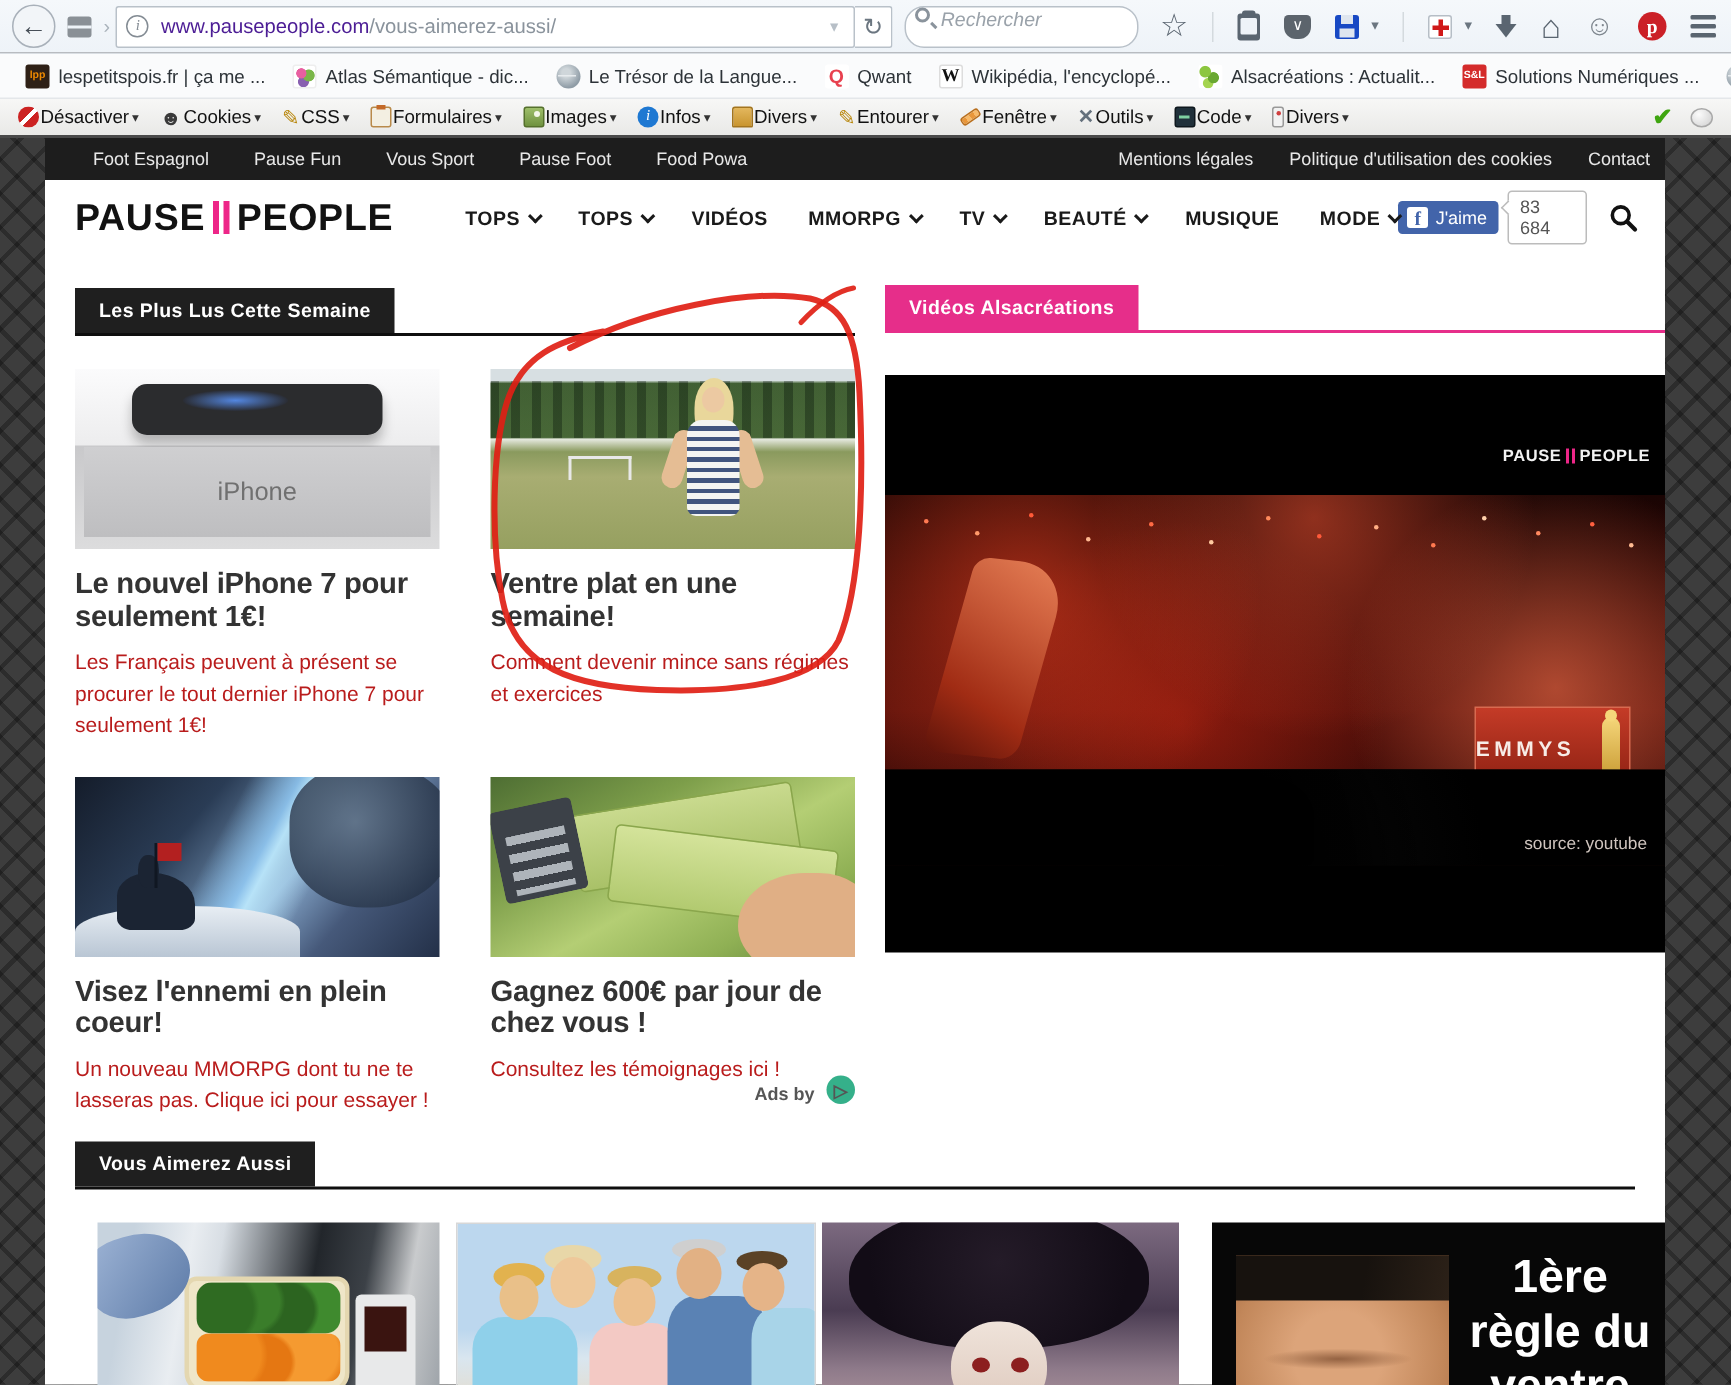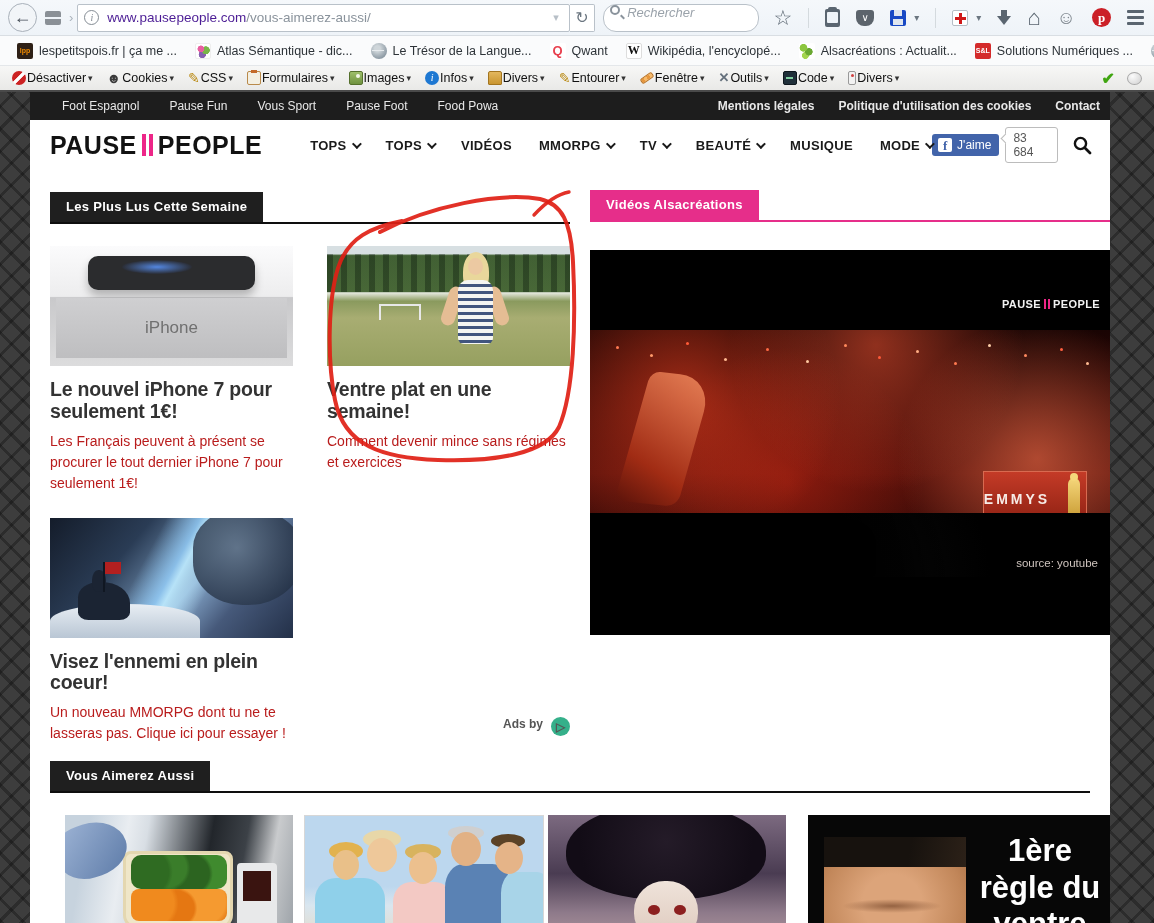--- a/index.html
+++ b/index.html
@@ -94,21 +94,21 @@
   
   #site-bg { position:absolute; top:92px; left:0; width:1154px; height:831px;
     background-color:#3d3d3d;
     background-image:repeating-linear-gradient(45deg, rgba(0,0,0,.28) 0 3px, transparent 3px 16px),
                      repeating-linear-gradient(-45deg, rgba(0,0,0,.28) 0 3px, transparent 3px 16px);}
   #page { position:absolute; top:92px; left:30px; width:1080px; height:831px; background:#fff; }
 
   #site-topbar { position:absolute; top:0; left:0; width:1080px; height:28px; background:#1d1d1d;
     display:flex; align-items:center; font-size:12px; color:#e8e8e8;}
   #site-topbar .tleft { display:flex; margin-left:32px; gap:30px;}
-  #site-topbar .tright { display:flex; margin-left:auto; margin-right:10px; gap:24px;font-weight:bold;}
+  #site-topbar .tright { display:flex; margin-left:auto; margin-right:10px; gap:24px;}
   #site-topbar a { color:#e8e8e8; text-decoration:none; }
 
   #site-nav { position:absolute; top:28px; left:0; width:1080px; height:50px; background:#fff;
     display:flex; align-items:center; }
   .logo { display:flex; align-items:center; margin-left:20px; font-weight:bold; font-size:25px;
     letter-spacing:.5px; color:#121212;}
   .logo .bars { display:flex; gap:3px; margin:0 5px;}
   .logo .bars i { width:4px; height:22px; background:#ed2688; display:block;}
   #nav-items { display:flex; gap:27px; margin-left:48px; align-items:center;}
   .nav-item { font-size:13px; font-weight:bold; color:#1a1a1a; letter-spacing:.3px; display:flex; align-items:center; gap:5px;}
@@ -172,21 +172,21 @@
   .th-money { background:linear-gradient(150deg,#4e6e33 0%, #7d9e4a 30%, #b4ce74 55%, #8fb054 78%, #60803a 100%);}
   .th-money .note1 { position:absolute; left:55px; top:14px; width:150px; height:52px; background:linear-gradient(#c9da8e,#a9c168);
     border:1px solid #8aa64c; border-radius:4px; transform:rotate(-9deg); }
   .th-money .note2 { position:absolute; left:80px; top:40px; width:150px; height:52px; background:linear-gradient(#d4e39a,#b2ca70);
     border:1px solid #8aa64c; border-radius:4px; transform:rotate(7deg);}
   .th-money .calc { position:absolute; left:4px; top:18px; width:56px; height:62px; background:#3c4148; border-radius:4px; transform:rotate(-12deg);
     background-image:repeating-linear-gradient(#aeb4ba 0 6px, transparent 6px 12px); background-size:40px 40px; background-position:8px 18px; background-repeat:no-repeat;}
   .th-money .hand { position:absolute; right:-12px; bottom:-14px; width:90px; height:70px; border-radius:50% 40% 30% 50%; background:#e3b econ;}
   .th-money .hand { background:#e0af85; }
 
-  .ads-row { position:absolute; left:20px; top:625px; width:520px; display:flex; justify-content:flex-end; align-items:flex-start; gap:8px;}
+  .ads-row { position:absolute; left:20px; top:625px; width:520px; display:flex; justify-content:flex-end; align-items:flex-end; gap:8px;}
   .ads-row span { font-size:12px; color:#555; font-weight:bold;}
   .ads-ico { width:19px; height:19px; border-radius:50%; background:#35b08a; color:#fff; font-size:11px; font-weight:bold;
     display:flex; align-items:center; justify-content:center;}
 
   
   #video { position:absolute; left:560px; top:158px; width:520px; height:385px; background:#000; overflow:hidden;}
   .wm { position:absolute; top:48px; right:10px; display:flex; align-items:center; color:#f2f2f2; font-weight:bold; font-size:11px; letter-spacing:.4px;}
   .wm .bars { display:flex; gap:2px; margin:0 3px;}
   .wm .bars i { width:2px; height:10px; background:#ed2688; display:block;}
   .scene { position:absolute; left:0; top:80px; width:520px; height:247px;
@@ -553,20 +553,30 @@
           <div class="stone"></div>
           <div class="snow"></div>
           <div class="horse"></div>
             <div class="rider"></div>
           <div class="pole"></div>
             <div class="flag"></div>
         </div>
         <h3>Visez l'ennemi en plein coeur!</h3>
         <p>Un nouveau MMORPG dont tu ne te lasseras pas. Clique ici pour essayer !</p>
       </div>
+      <div class="card">
+        <div class="thumb th-money">
+          <div class="note1"></div>
+            <div class="note2"></div>
+          <div class="calc"></div>
+            <div class="hand"></div>
+        </div>
+        <h3>Gagnez 600€ par jour de chez vous !</h3>
+        <p>Consultez les témoignages ici !</p>
+      </div>
     </div>
   </div>
 
   <div class="ads-row">
     <span>Ads by</span>
     <span class="ads-ico">▷</span>
   </div>
 
   <div id="video">
     <div class="wm">

